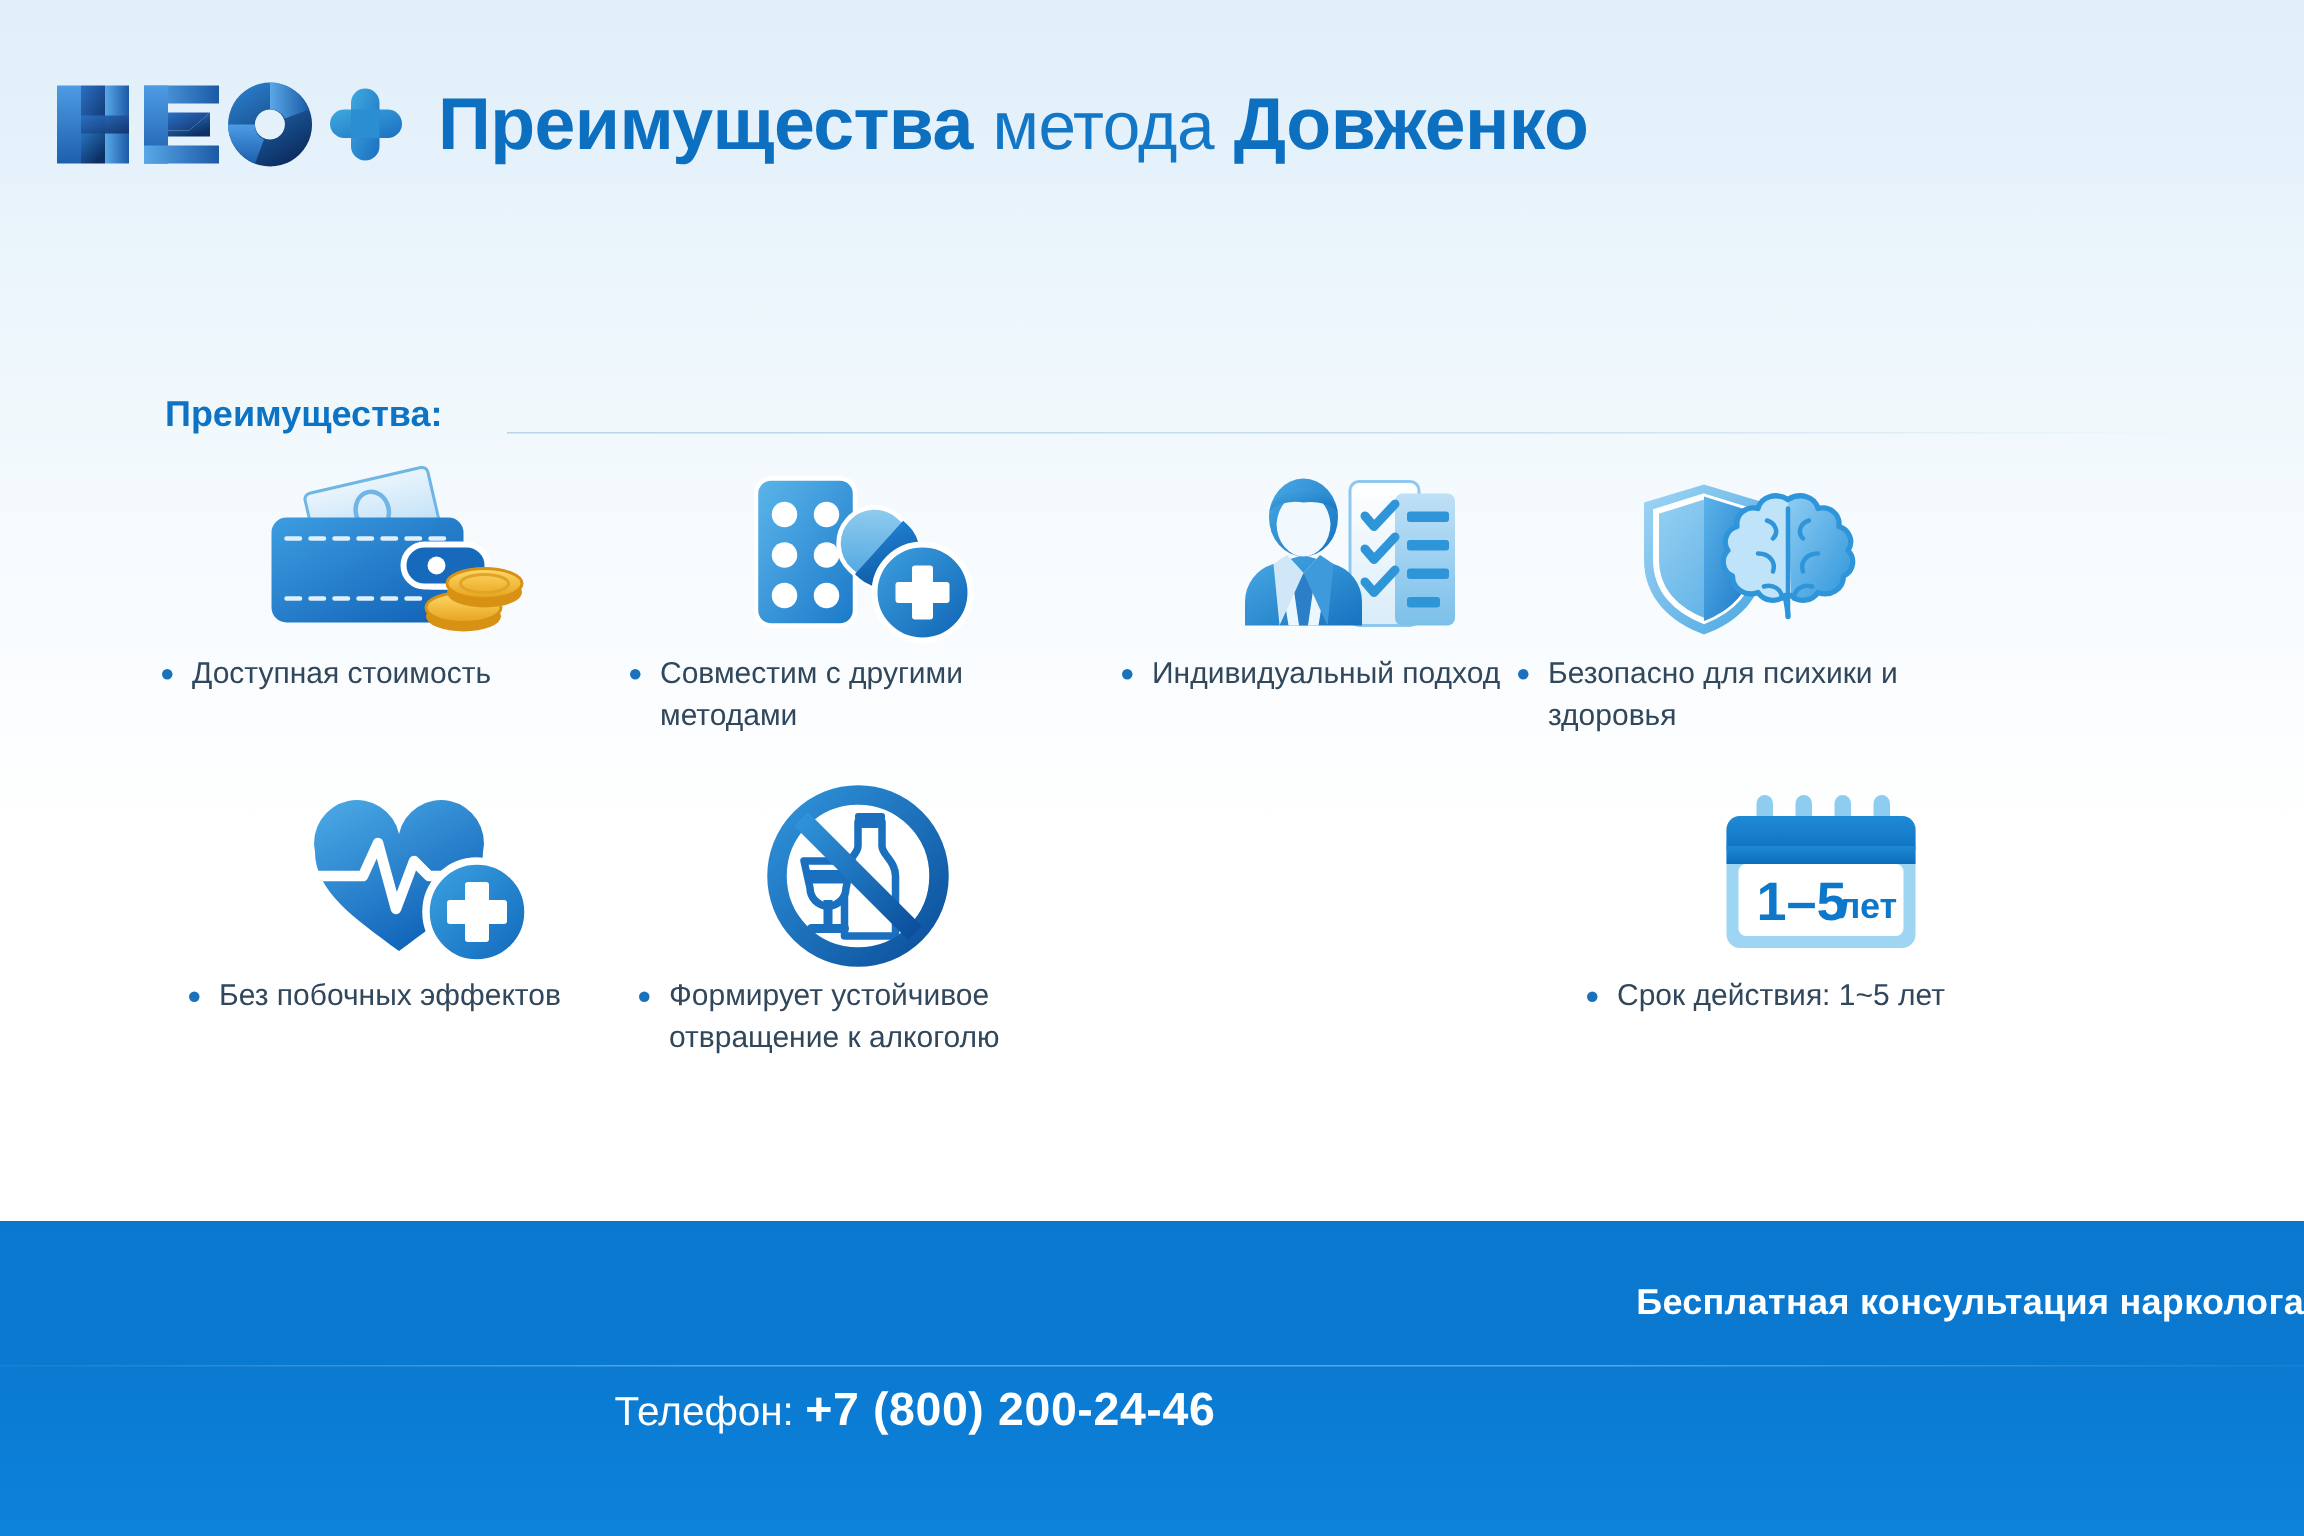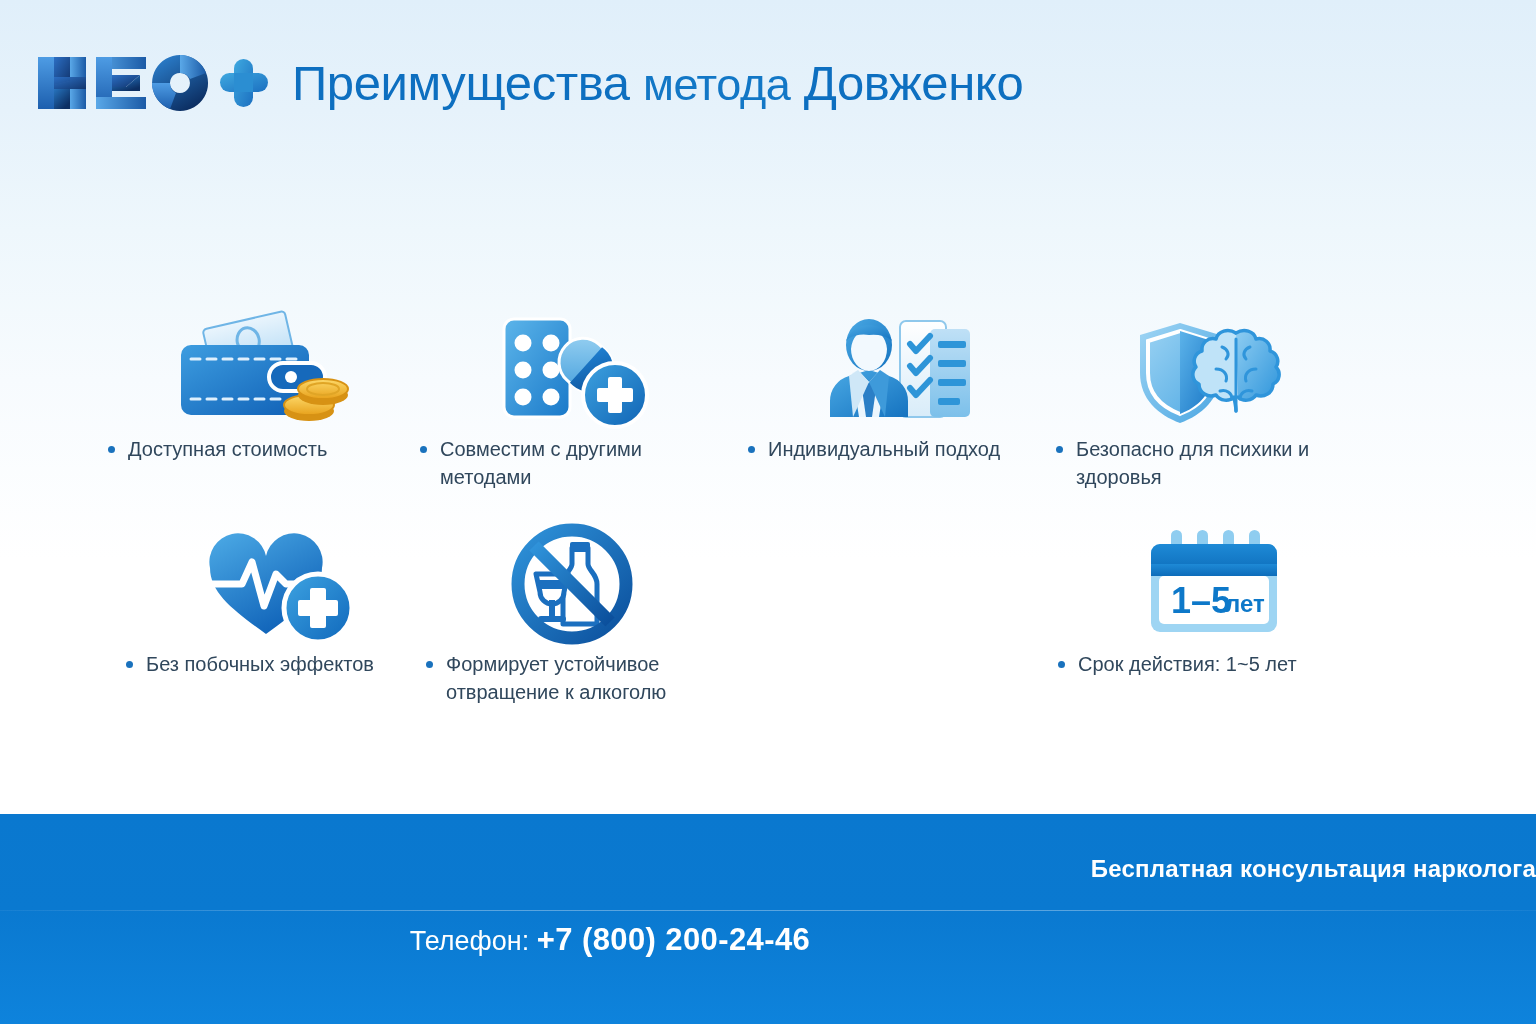--- a/index.html
+++ b/index.html
@@ -33,21 +33,21 @@
     width:240px; height:72px;
   }
   .logo svg { display:block; }
 
   .title {
     position:absolute; left:292px; top:59px;
     font-size:49px; line-height:1.0;
     letter-spacing:-0.4px;
     white-space:nowrap;
   }
-  .title .t-bold { font-weight:normal; color:#0d6fc0; }
+  .title .t-bold { font-weight:bold; color:#0d6fc0; }
   .title .t-thin { font-weight:normal; color:#1277c6; font-size:45px;text-align:center; }
 
   
   .subtitle {
     position:absolute; left:198px; top:183px;
     width:1180px;
     font-size:21px; line-height:1.3;
     color:#4b5f70;
     white-space:nowrap;
   }
@@ -91,21 +91,21 @@
     color:#30475c;
   }
   .cell .caption .bullet {
     position:absolute; left:8px; top:11px;
     width:7px; height:7px; border-radius:50%;
     background:#1a72bd;
   }
   .cell.c0 { left:0px; }
   .cell.c1 { left:312px; }
   .cell.c2 { left:640px; }
-  .cell.c3 { left:948px; }
+  .cell.c3 { left:904px; }
 
   .row.r1 .cell.c0 { left:18px; }
   .row.r1 .cell.c1 { left:318px; }
   .row.r1 .cell.c2 { left:634px; }
   .row.r1 .cell.c3 { left:950px; }
 
   
   .footer {
     position:absolute; left:0; top:814px; width:1536px; height:210px;
     background:linear-gradient(180deg,#0a78cf 0%, #0a79d0 45%, #0e83dc 100%);
@@ -183,20 +183,24 @@
     </div>
 
     <div class="title">
       <span class="t-bold">Преимущества</span>
       <span class="t-thin">метода</span>
       <span class="t-bold">Довженко</span>
     </div>
   </div>
 
 
+  <div class="section-head">
+    <div class="sh-label">Преимущества:</div>
+    <div class="sh-rule"></div>
+  </div>
 
   <div class="grid">
 
     <div class="row r0">
 
       <div class="cell c0">
         <div class="iconbox">
           <svg width="180" height="126" viewBox="0 0 180 126">
             <defs>
               <linearGradient id="wal1" x1="0" y1="0" x2="1" y2="1">

